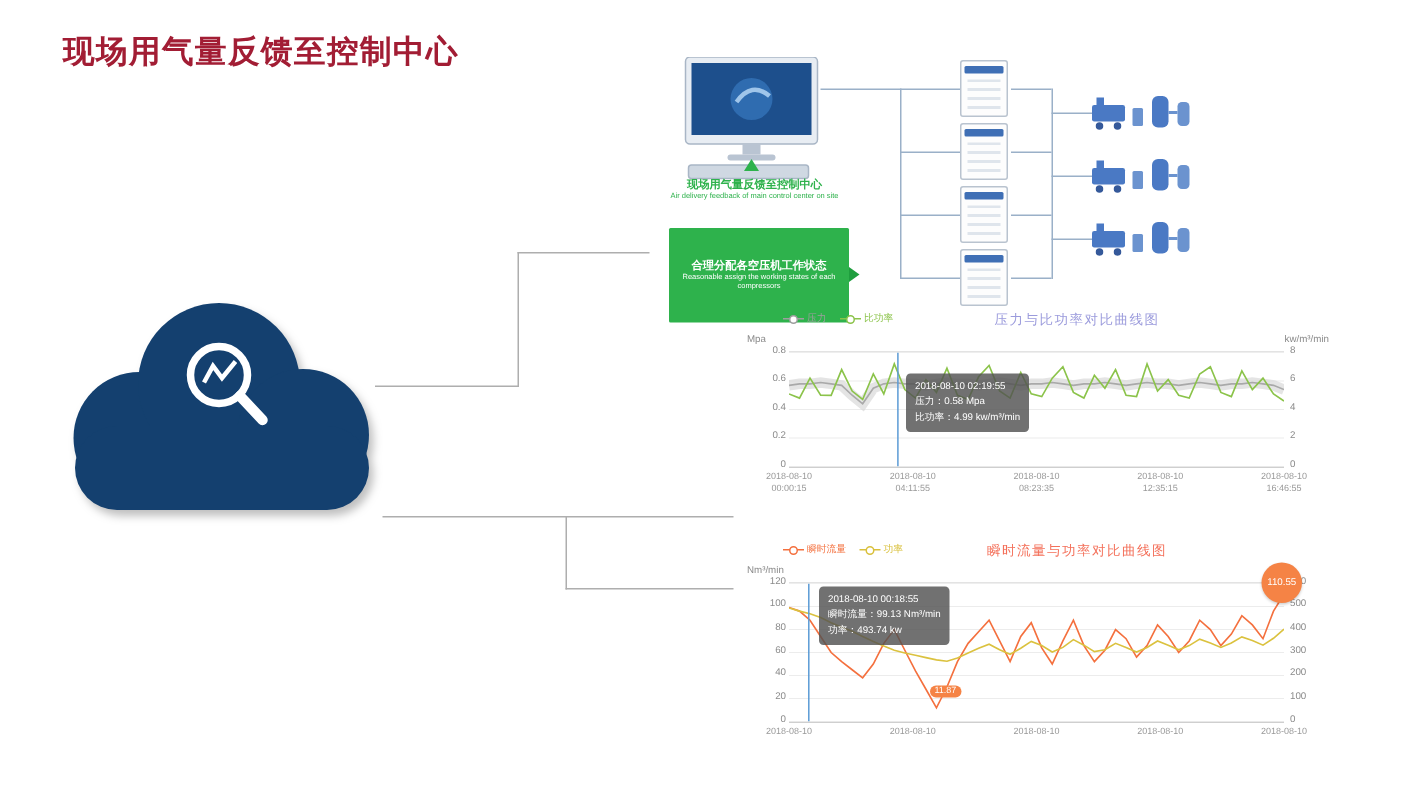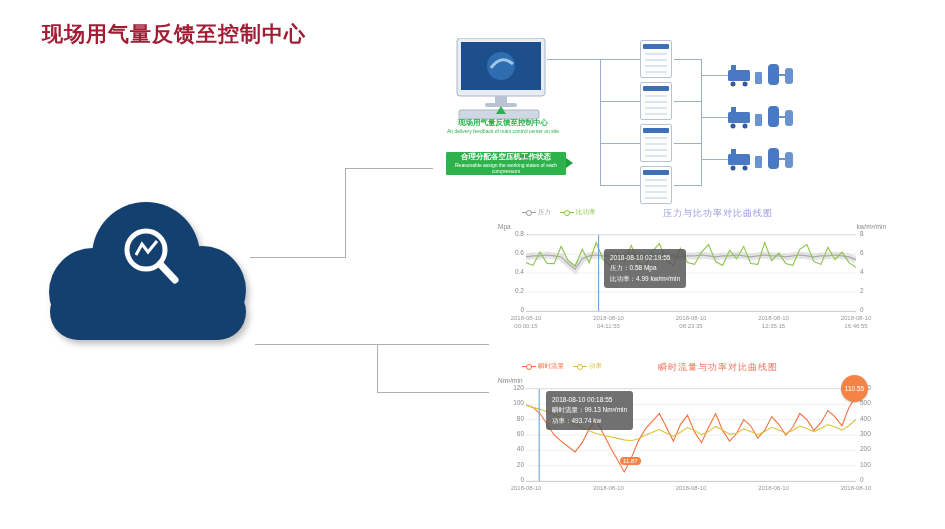--- a/index.html
+++ b/index.html
@@ -30,21 +30,21 @@
   .compressor::after{content:"";position:absolute;left:4px;right:4px;top:12px;bottom:4px;
               background:repeating-linear-gradient(180deg,#dfe5ec 0 2px,transparent 2px 6px);}
   .equip{position:absolute;width:75px;height:26px;}
   .feedback-note{position:absolute;left:2px;top:88px;width:122px;text-align:center;color:#2eb24c;}
   .feedback-cn{font-size:7.5px;font-weight:bold;}
   .feedback-en{font-size:5px;line-height:1.25;}
   .up-arrow{position:absolute;left:56px;top:76px;width:0;height:0;
             border-left:5px solid transparent;border-right:5px solid transparent;
             border-bottom:8px solid #2eb24c;}
   .assign-banner{position:absolute;left:6px;top:122px;width:116px;background:#2eb24c;color:#fff;
-                 text-align:center;padding:0 2px;border-radius:1px;}
+                 text-align:center;padding:20px 2px;border-radius:1px;}
   .assign-cn{font-size:7.5px;font-weight:bold;}
   .assign-en{font-size:5px;line-height:1.25;}
   .assign-arrow{position:absolute;right:-7px;top:50%;margin-top:-5px;width:0;height:0;
                 border-left:7px solid #1f9e3e;border-top:5px solid transparent;
                 border-bottom:5px solid transparent;}
 
   
   .chart{position:absolute;width:400px;text-decoration:underline;}
   #chart1{left:488px;top:206px;height:140px;}
   #chart2{left:488px;top:360px;height:160px;}

